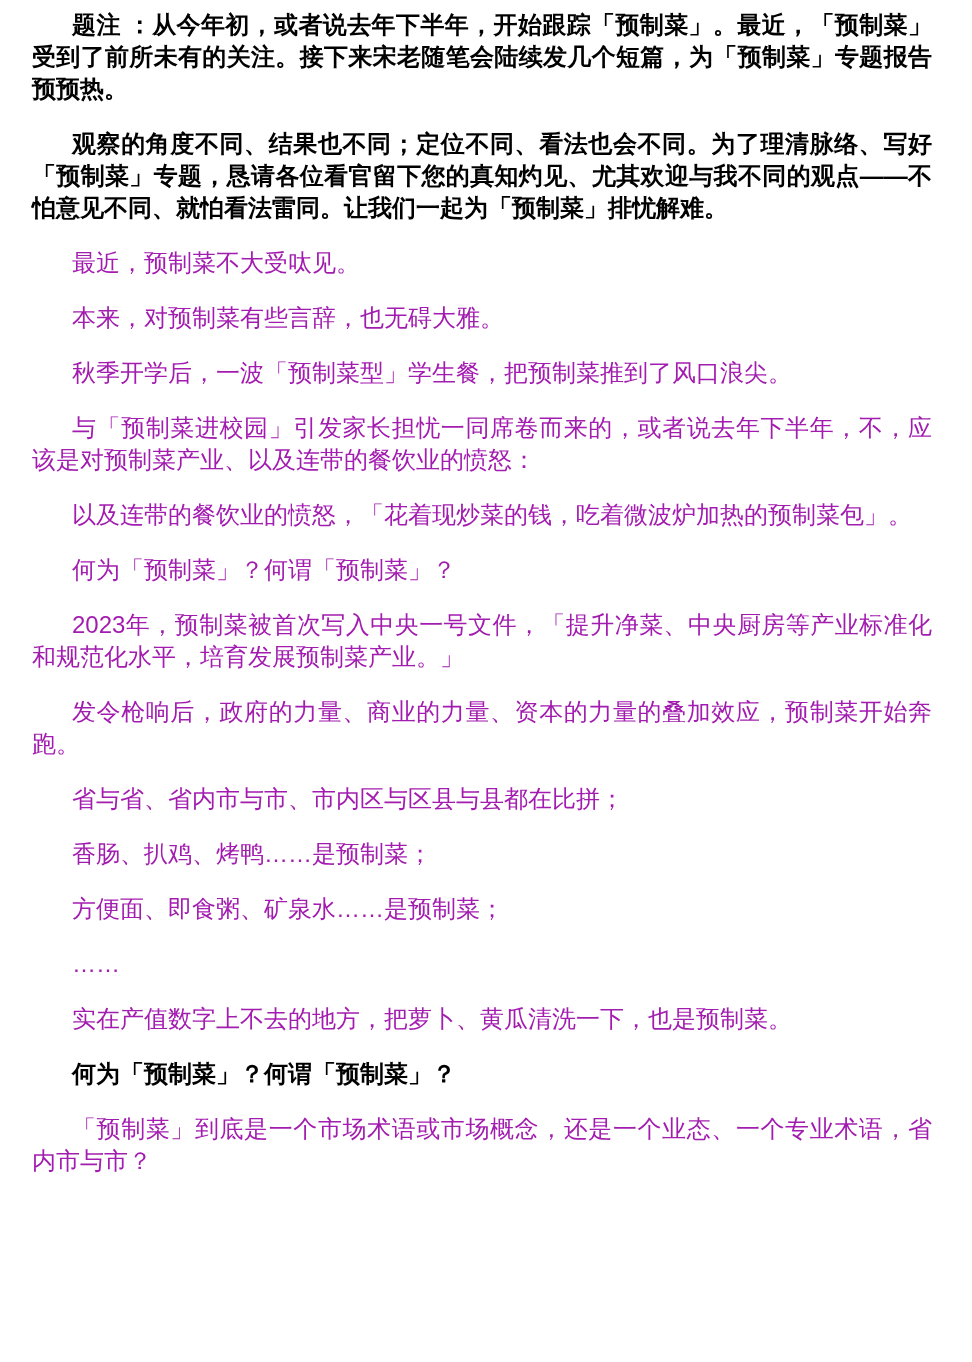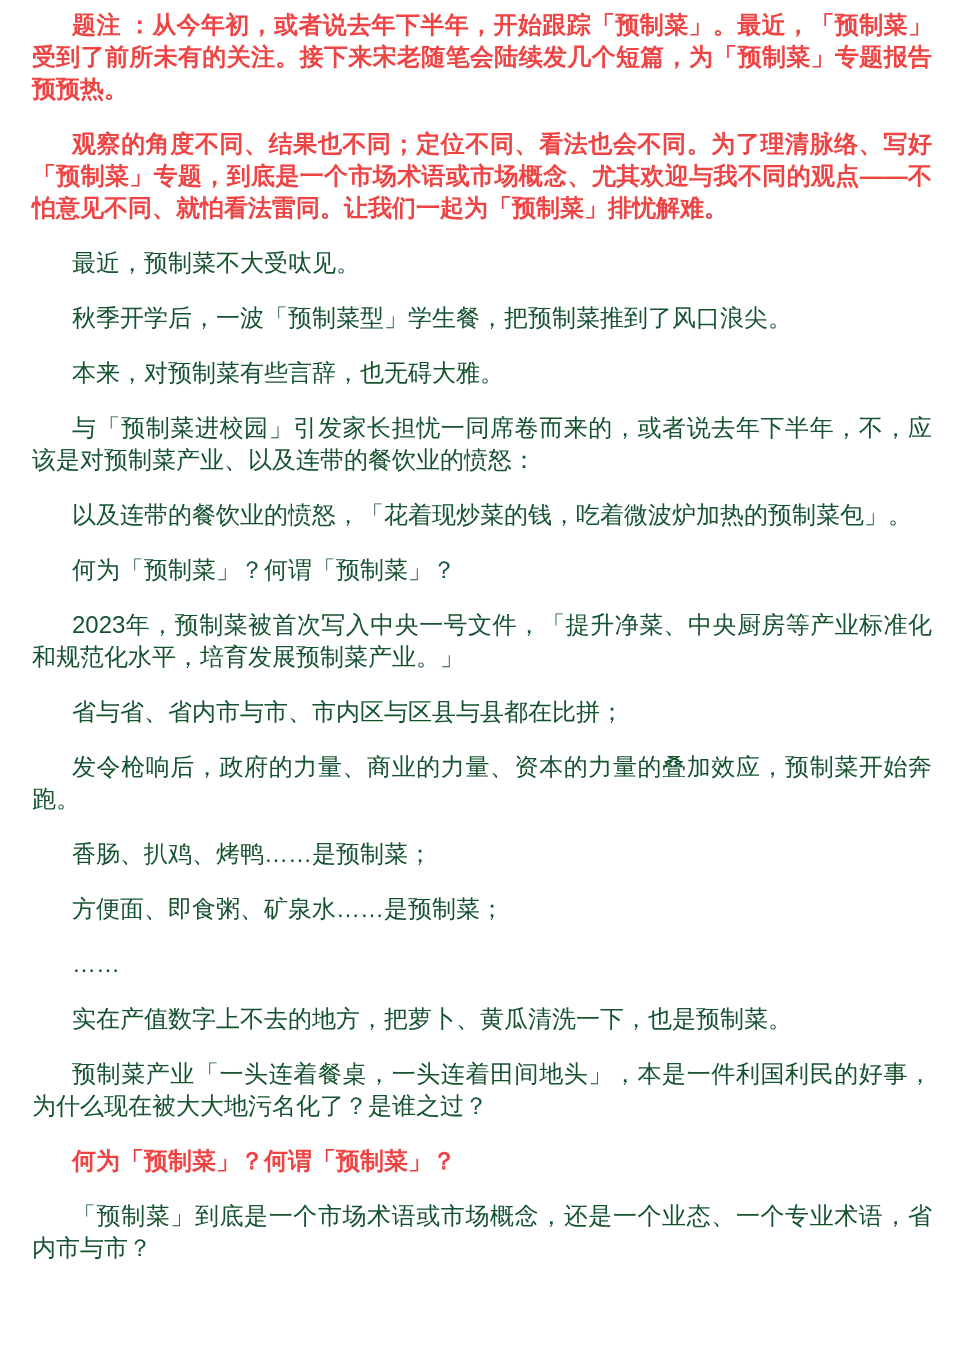--- a/index.html
+++ b/index.html
@@ -16,47 +16,46 @@
   }
   .article {
     box-sizing: border-box;
     width: 972px;
     padding: 9px 40px 34px 32px;
   }
   .article p {
     margin: 0 0 23px 0;
     font-size: 24px;
     line-height: 32px;
-    color: #14532d;
+    color: #a21caf;
     text-indent: 40px;
     font-weight: 400;
     text-align: justify;
     text-justify: inter-ideograph;
     word-break: break-all;
   }
   .article p.bold {
     font-weight: 700;
-    color: #ef4444;
+    color: #000000;
   }
 </style>
 </head>
 <body>
 
 <div class="article">
   <p class="bold">题注 ：从今年初，或者说去年下半年，开始跟踪「预制菜」。最近，「预制菜」受到了前所未有的关注。接下来宋老随笔会陆续发几个短篇，为「预制菜」专题报告预预热。</p>
-  <p class="bold">观察的角度不同、结果也不同；定位不同、看法也会不同。为了理清脉络、写好「预制菜」专题，到底是一个市场术语或市场概念、尤其欢迎与我不同的观点——不怕意见不同、就怕看法雷同。让我们一起为「预制菜」排忧解难。</p>
+  <p class="bold">观察的角度不同、结果也不同；定位不同、看法也会不同。为了理清脉络、写好「预制菜」专题，恳请各位看官留下您的真知灼见、尤其欢迎与我不同的观点——不怕意见不同、就怕看法雷同。让我们一起为「预制菜」排忧解难。</p>
   <p>最近，预制菜不大受呔见。</p>
+  <p>本来，对预制菜有些言辞，也无碍大雅。</p>
   <p>秋季开学后，一波「预制菜型」学生餐，把预制菜推到了风口浪尖。</p>
-  <p>本来，对预制菜有些言辞，也无碍大雅。</p>
   <p>与「预制菜进校园」引发家长担忧一同席卷而来的，或者说去年下半年，不，应该是对预制菜产业、以及连带的餐饮业的愤怒：</p>
   <p>以及连带的餐饮业的愤怒，「花着现炒菜的钱，吃着微波炉加热的预制菜包」。</p>
   <p>何为「预制菜」？何谓「预制菜」？</p>
   <p>2023年，预制菜被首次写入中央一号文件，「提升净菜、中央厨房等产业标准化和规范化水平，培育发展预制菜产业。」</p>
+  <p>发令枪响后，政府的力量、商业的力量、资本的力量的叠加效应，预制菜开始奔跑。</p>
   <p>省与省、省内市与市、市内区与区县与县都在比拼；</p>
-  <p>发令枪响后，政府的力量、商业的力量、资本的力量的叠加效应，预制菜开始奔跑。</p>
   <p>香肠、扒鸡、烤鸭……是预制菜；</p>
   <p>方便面、即食粥、矿泉水……是预制菜；</p>
   <p>……</p>
   <p>实在产值数字上不去的地方，把萝卜、黄瓜清洗一下，也是预制菜。</p>
-  <p>预制菜产业「一头连着餐桌，一头连着田间地头」，本是一件利国利民的好事，为什么现在被大大地污名化了？是谁之过？</p>
   <p class="bold">何为「预制菜」？何谓「预制菜」？</p>
   <p>「预制菜」到底是一个市场术语或市场概念，还是一个业态、一个专业术语，省内市与市？</p>
 </div>
 
 </body></html>

